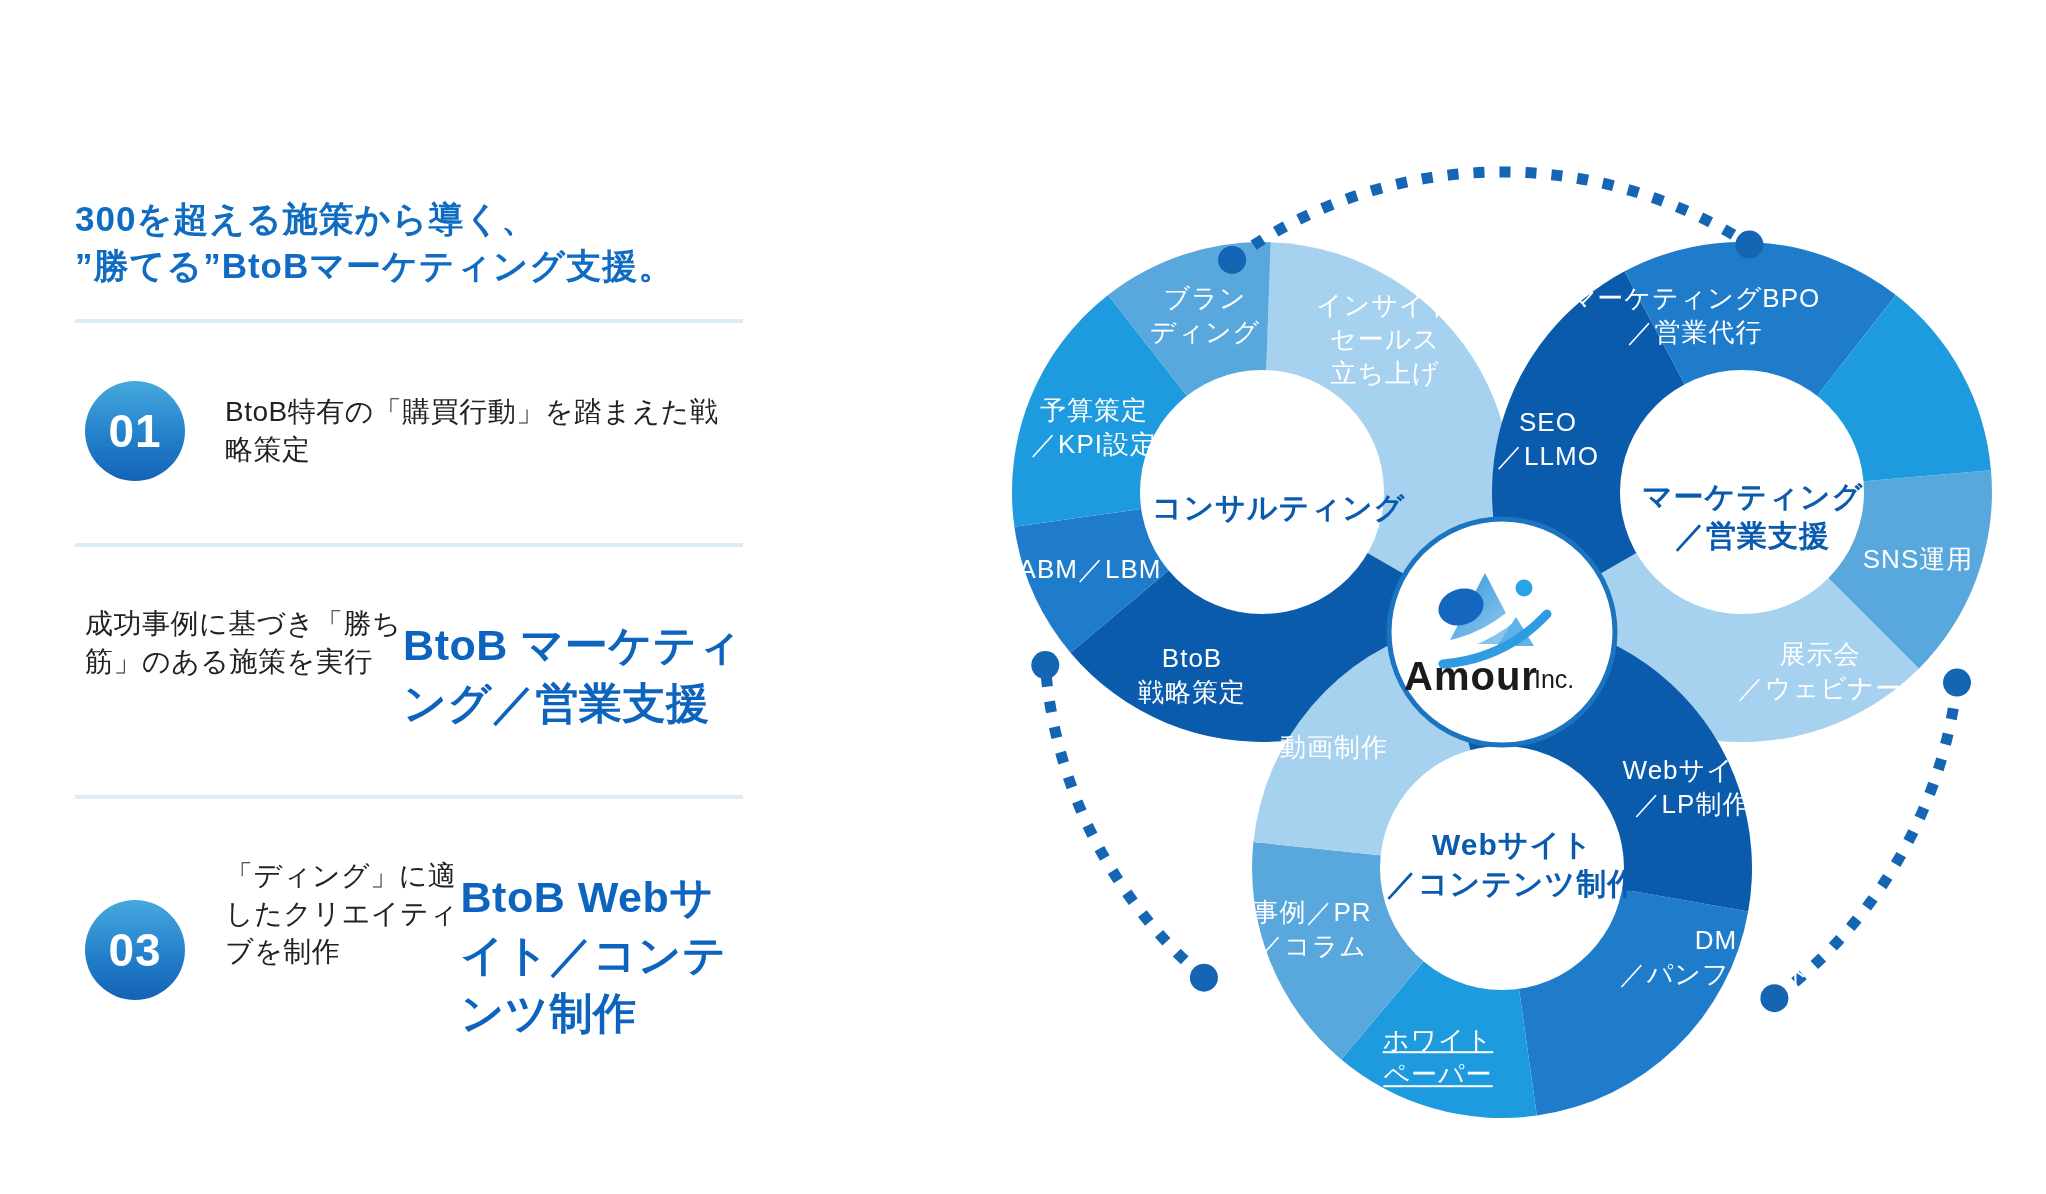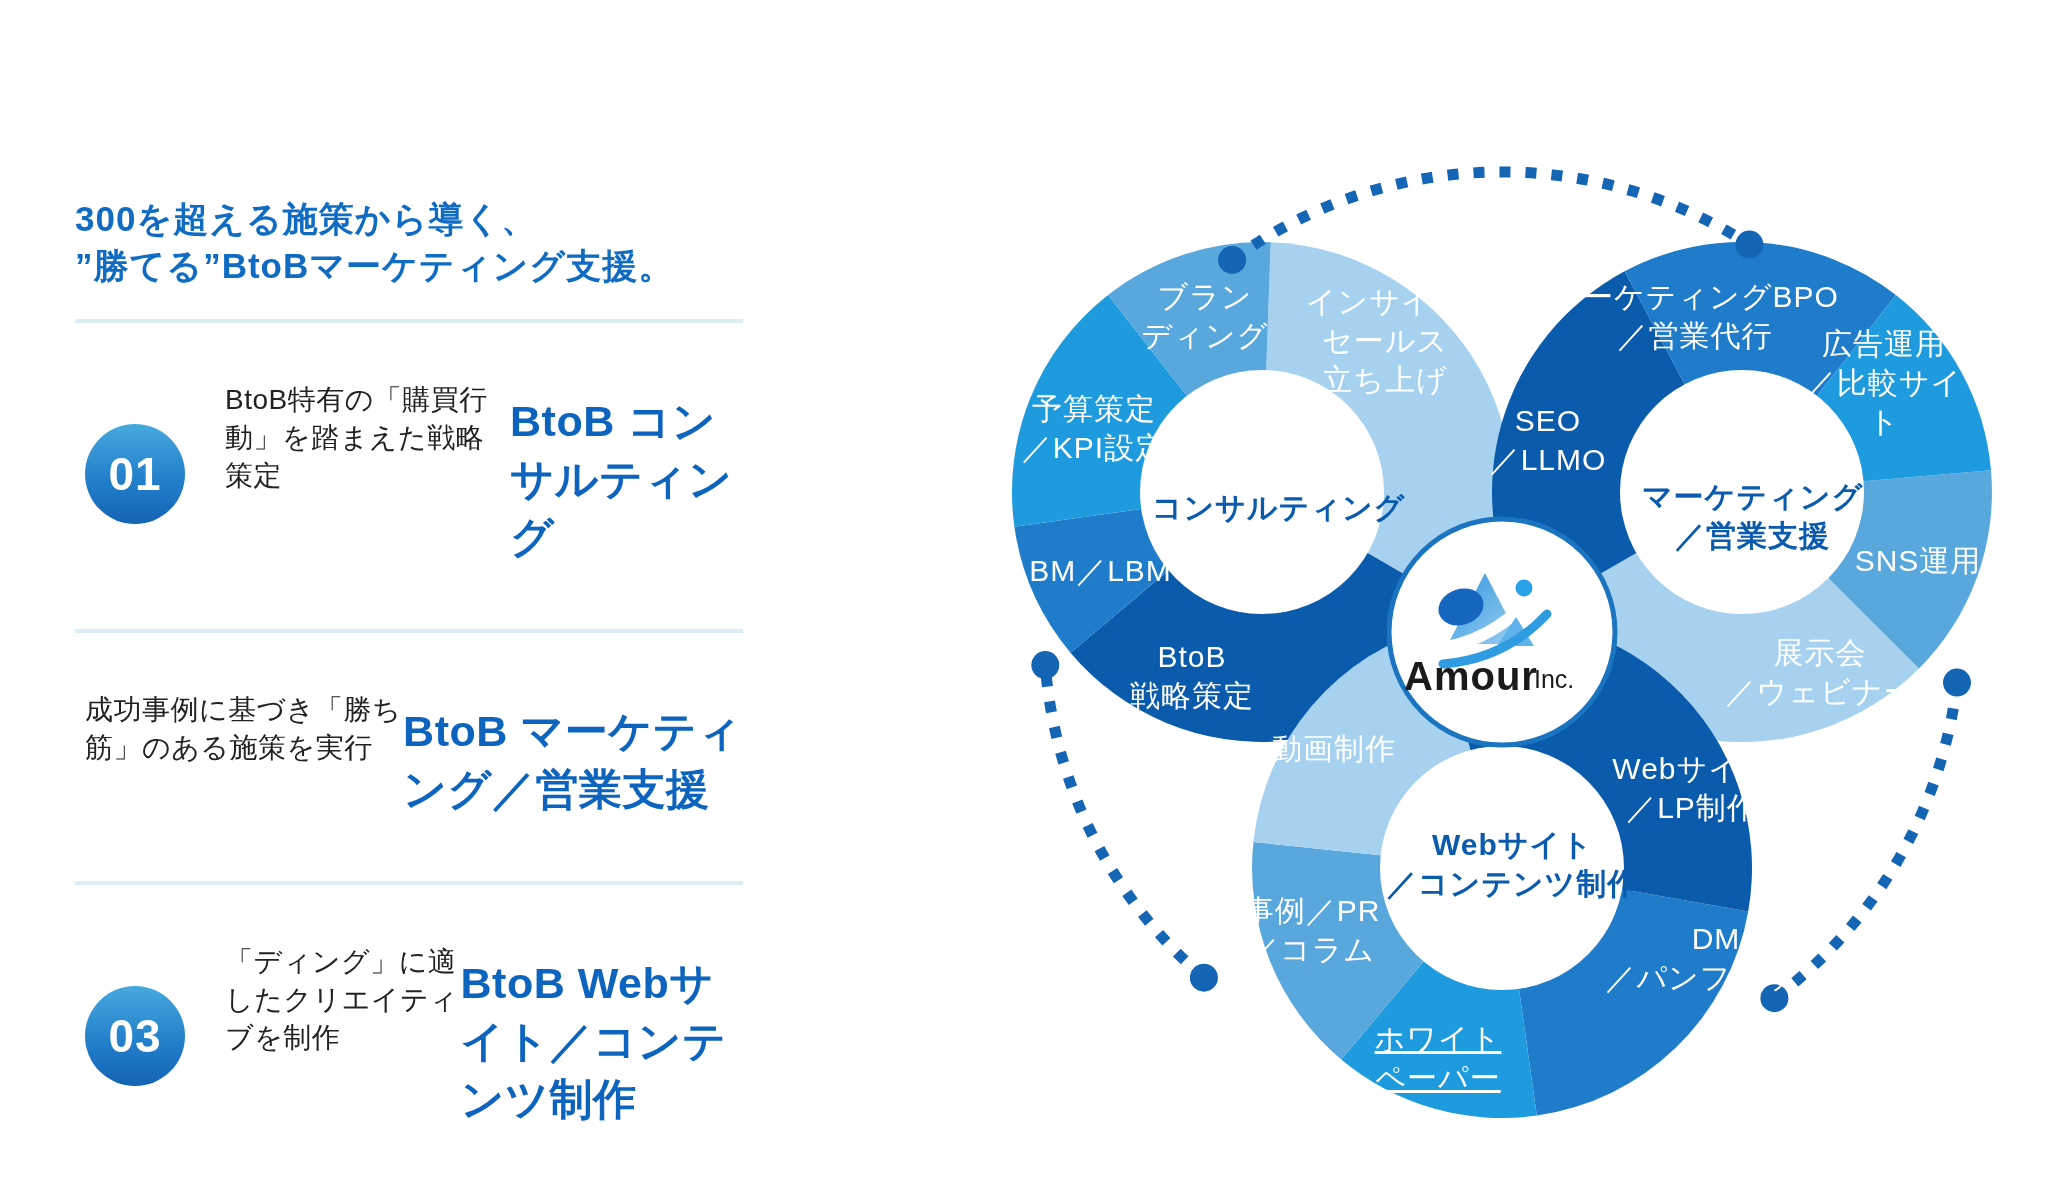--- a/index.html
+++ b/index.html
@@ -16,42 +16,41 @@
        background:linear-gradient(180deg,#46A9DD 0%,#2380CB 55%,#1463B4 100%);
        display:flex;align-items:center;justify-content:center;
        color:#fff;font-size:46px;font-weight:700;letter-spacing:1px;}
   .itxt{display:flex;flex-direction:row;}
   .idesc{font-size:28px;color:#222;letter-spacing:.5px;}
   .ititle{font-size:43px;font-weight:700;color:#0D64BE;margin-top:12px;letter-spacing:.5px;}
   
   #diagram{position:absolute;left:0;top:0;z-index:1;}
   #labels{position:absolute;left:0;top:0;width:2046px;height:1194px;z-index:2;pointer-events:none;}
   .seg-label{position:absolute;transform:translate(-50%,-50%);white-space:pre-line;
-             text-align:center;color:#fff;font-size:30px;line-height:1.3;letter-spacing:1px;}
+             text-align:center;color:#fff;font-size:26px;line-height:1.3;letter-spacing:1px;}
   .ring-title{position:absolute;transform:translate(-50%,-50%);white-space:pre-line;
               text-align:center;color:#0A5BAD;font-size:30px;font-weight:700;
               line-height:1.3;letter-spacing:1px;padding-left:21px;}
 </style>
 </head>
 <body>
 
 <div class="stage">
 
   <section class="left">
     <h1 class="page-title">
       <span>300を超える施策から導く、</span>
       <span>”勝てる”BtoBマーケティング支援。</span>
     </h1>
     <div id="items">
         <div class="divider"></div>
         <div class="item">
           <div class="num">01</div>
           <div class="itxt">
             <div class="idesc">BtoB特有の「購買行動」を踏まえた戦略策定</div>
-            <div class="ititle">BtoB コンサルティング</div>
           </div>
         </div>
         <div class="divider"></div>
         <div class="item">
           <div class="itxt">
             <div class="idesc">成功事例に基づき「勝ち筋」のある施策を実行</div>
             <div class="ititle">BtoB マーケティング／営業支援</div>
           </div>
         </div>
         <div class="divider"></div>
@@ -136,22 +135,20 @@
       <div class="seg-label" style="left: 1205px; top: 316px;">ブラン
 ディング</div>
       <div class="ring-title" style="left: 1268px; top: 507px;">コンサルティング</div>
       <div class="seg-label" style="left: 1918px; top: 560px;">SNS運用</div>
       <div class="seg-label" style="left: 1820px; top: 672px;">展示会
 ／ウェビナー</div>
       <div class="seg-label" style="left: 1548px; top: 440px;">SEO
 ／LLMO</div>
       <div class="seg-label" style="left: 1695px; top: 316px;">マーケティングBPO
 ／営業代行</div>
-      <div class="seg-label" style="left: 1884px; top: 382px;">広告運用
-／比較サイト</div>
       <div class="ring-title" style="left: 1742px; top: 516px;">マーケティング
 ／営業支援</div>
       <div class="seg-label" style="left: 1716px; top: 958px;">DM
 ／パンフレット</div>
       <div class="seg-label" style="left: 1438px; top: 1058px; text-decoration: underline;">ホワイト
 ペーパー</div>
       <div class="seg-label" style="left: 1312px; top: 930px;">事例／PR
 ／コラム</div>
       <div class="seg-label" style="left: 1334px; top: 748px;">動画制作</div>
       <div class="seg-label" style="left: 1692px; top: 788px;">Webサイト

